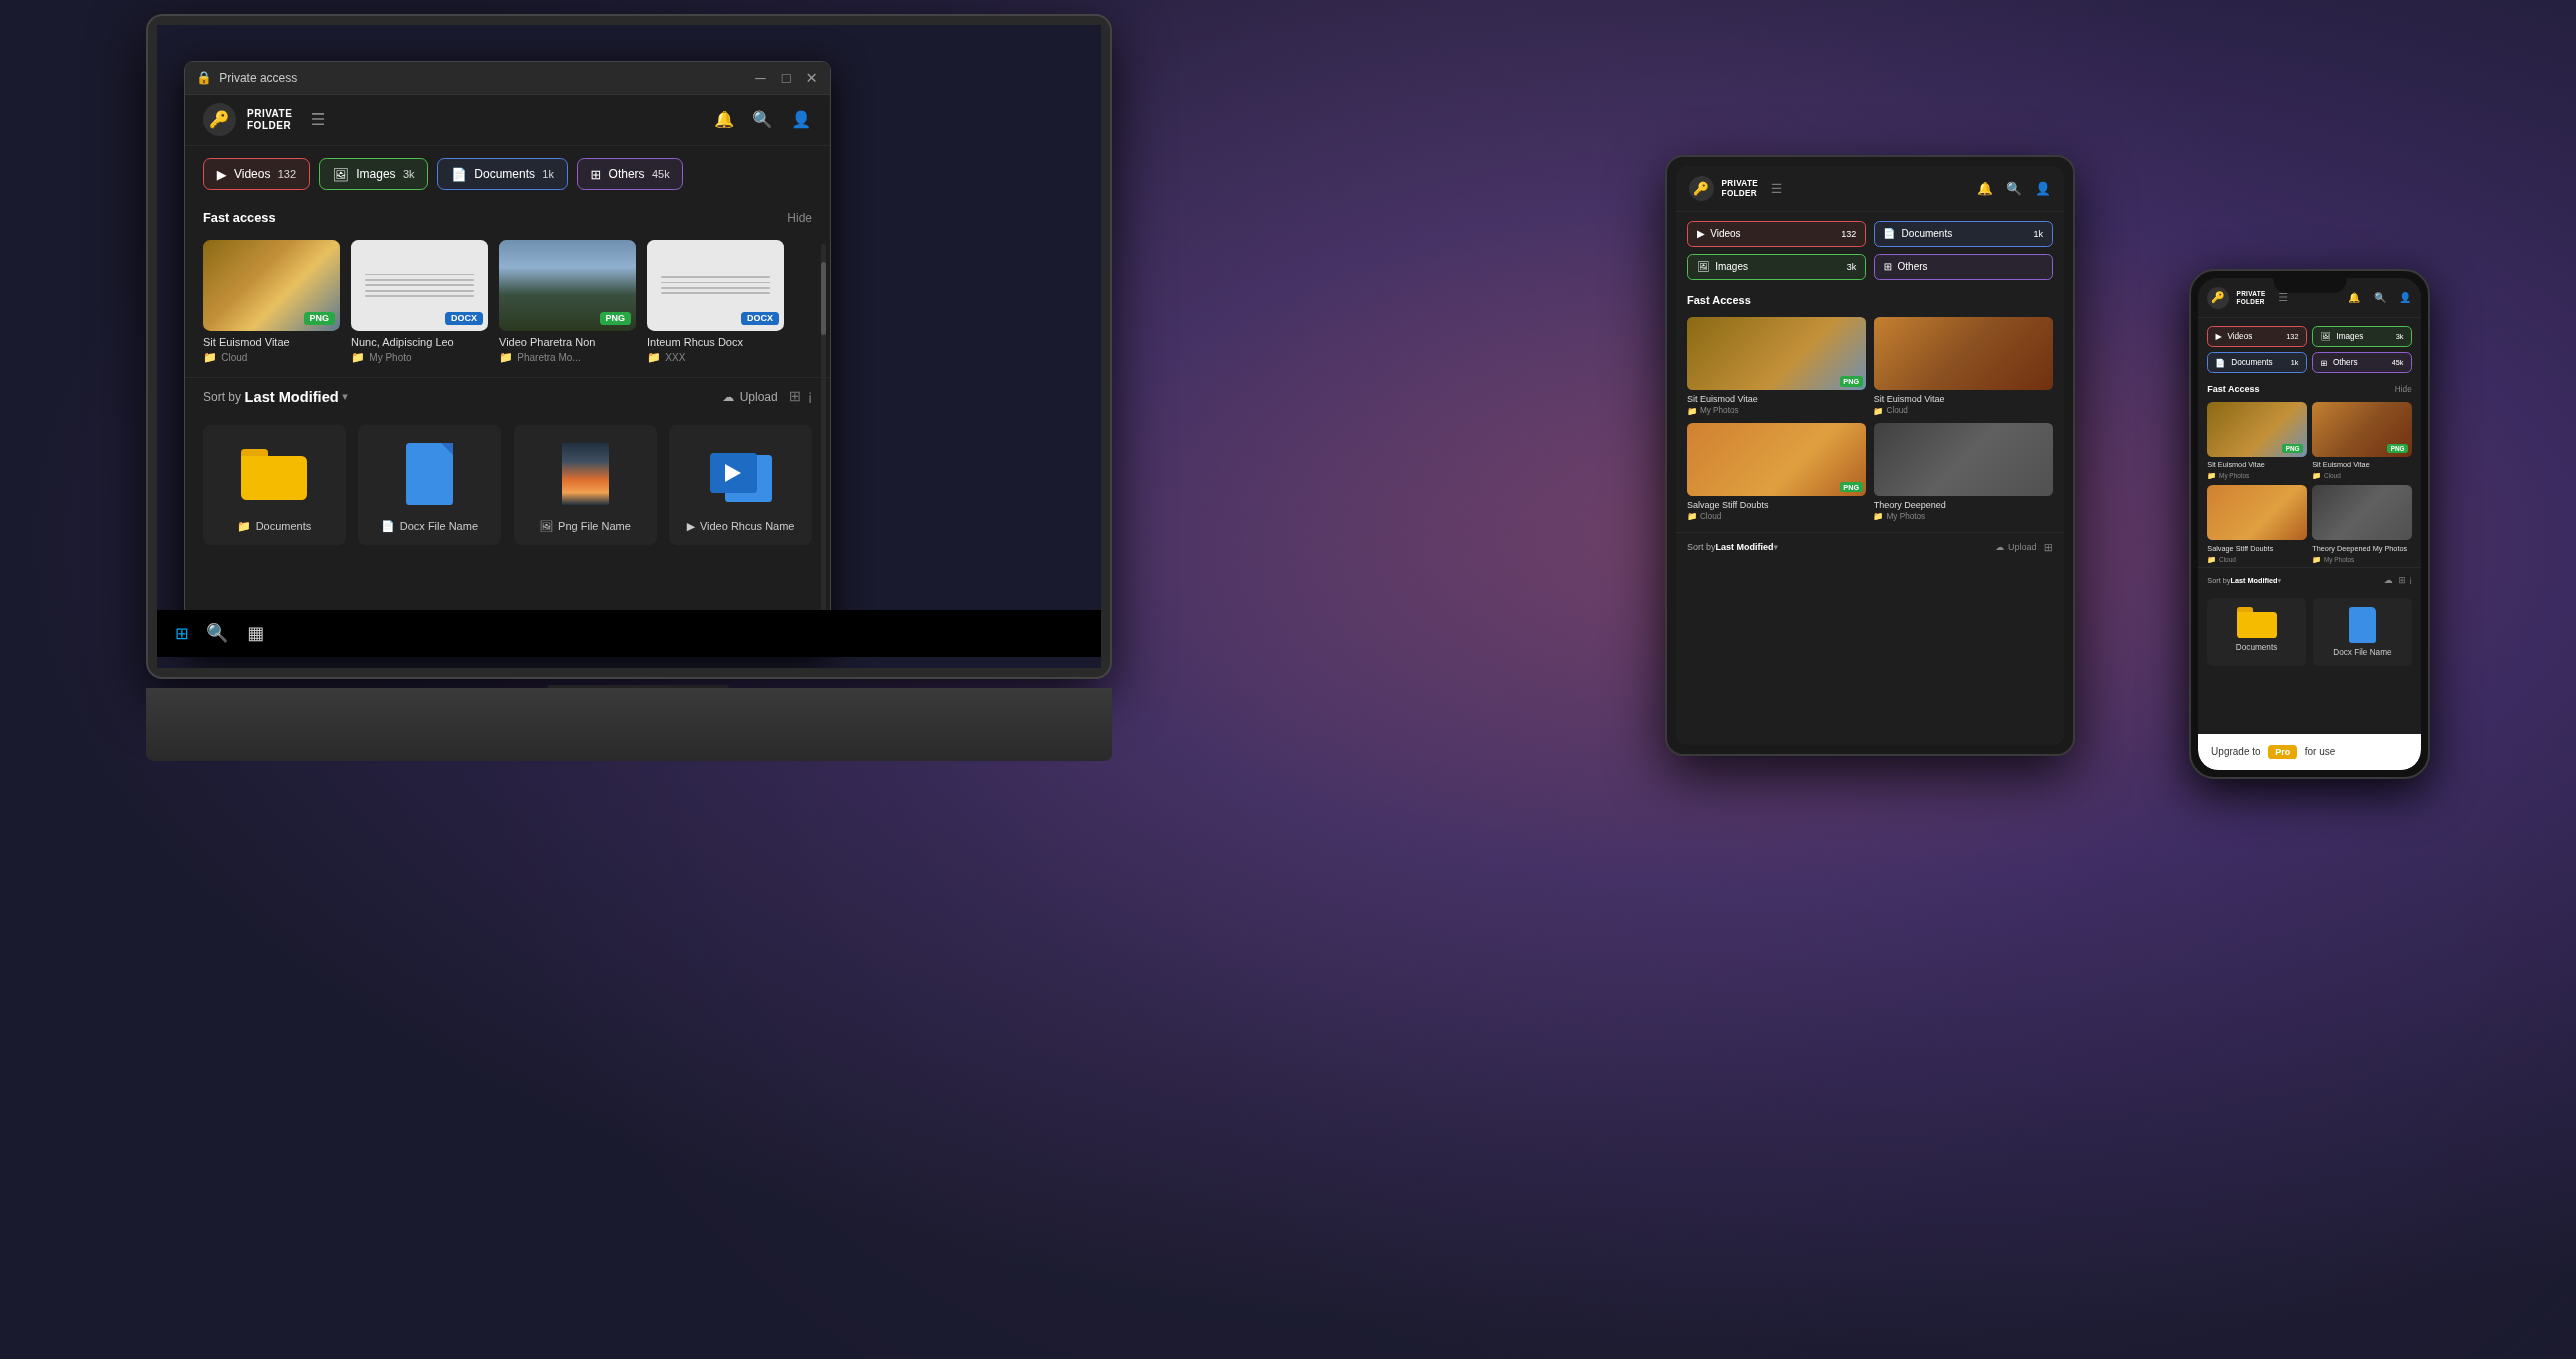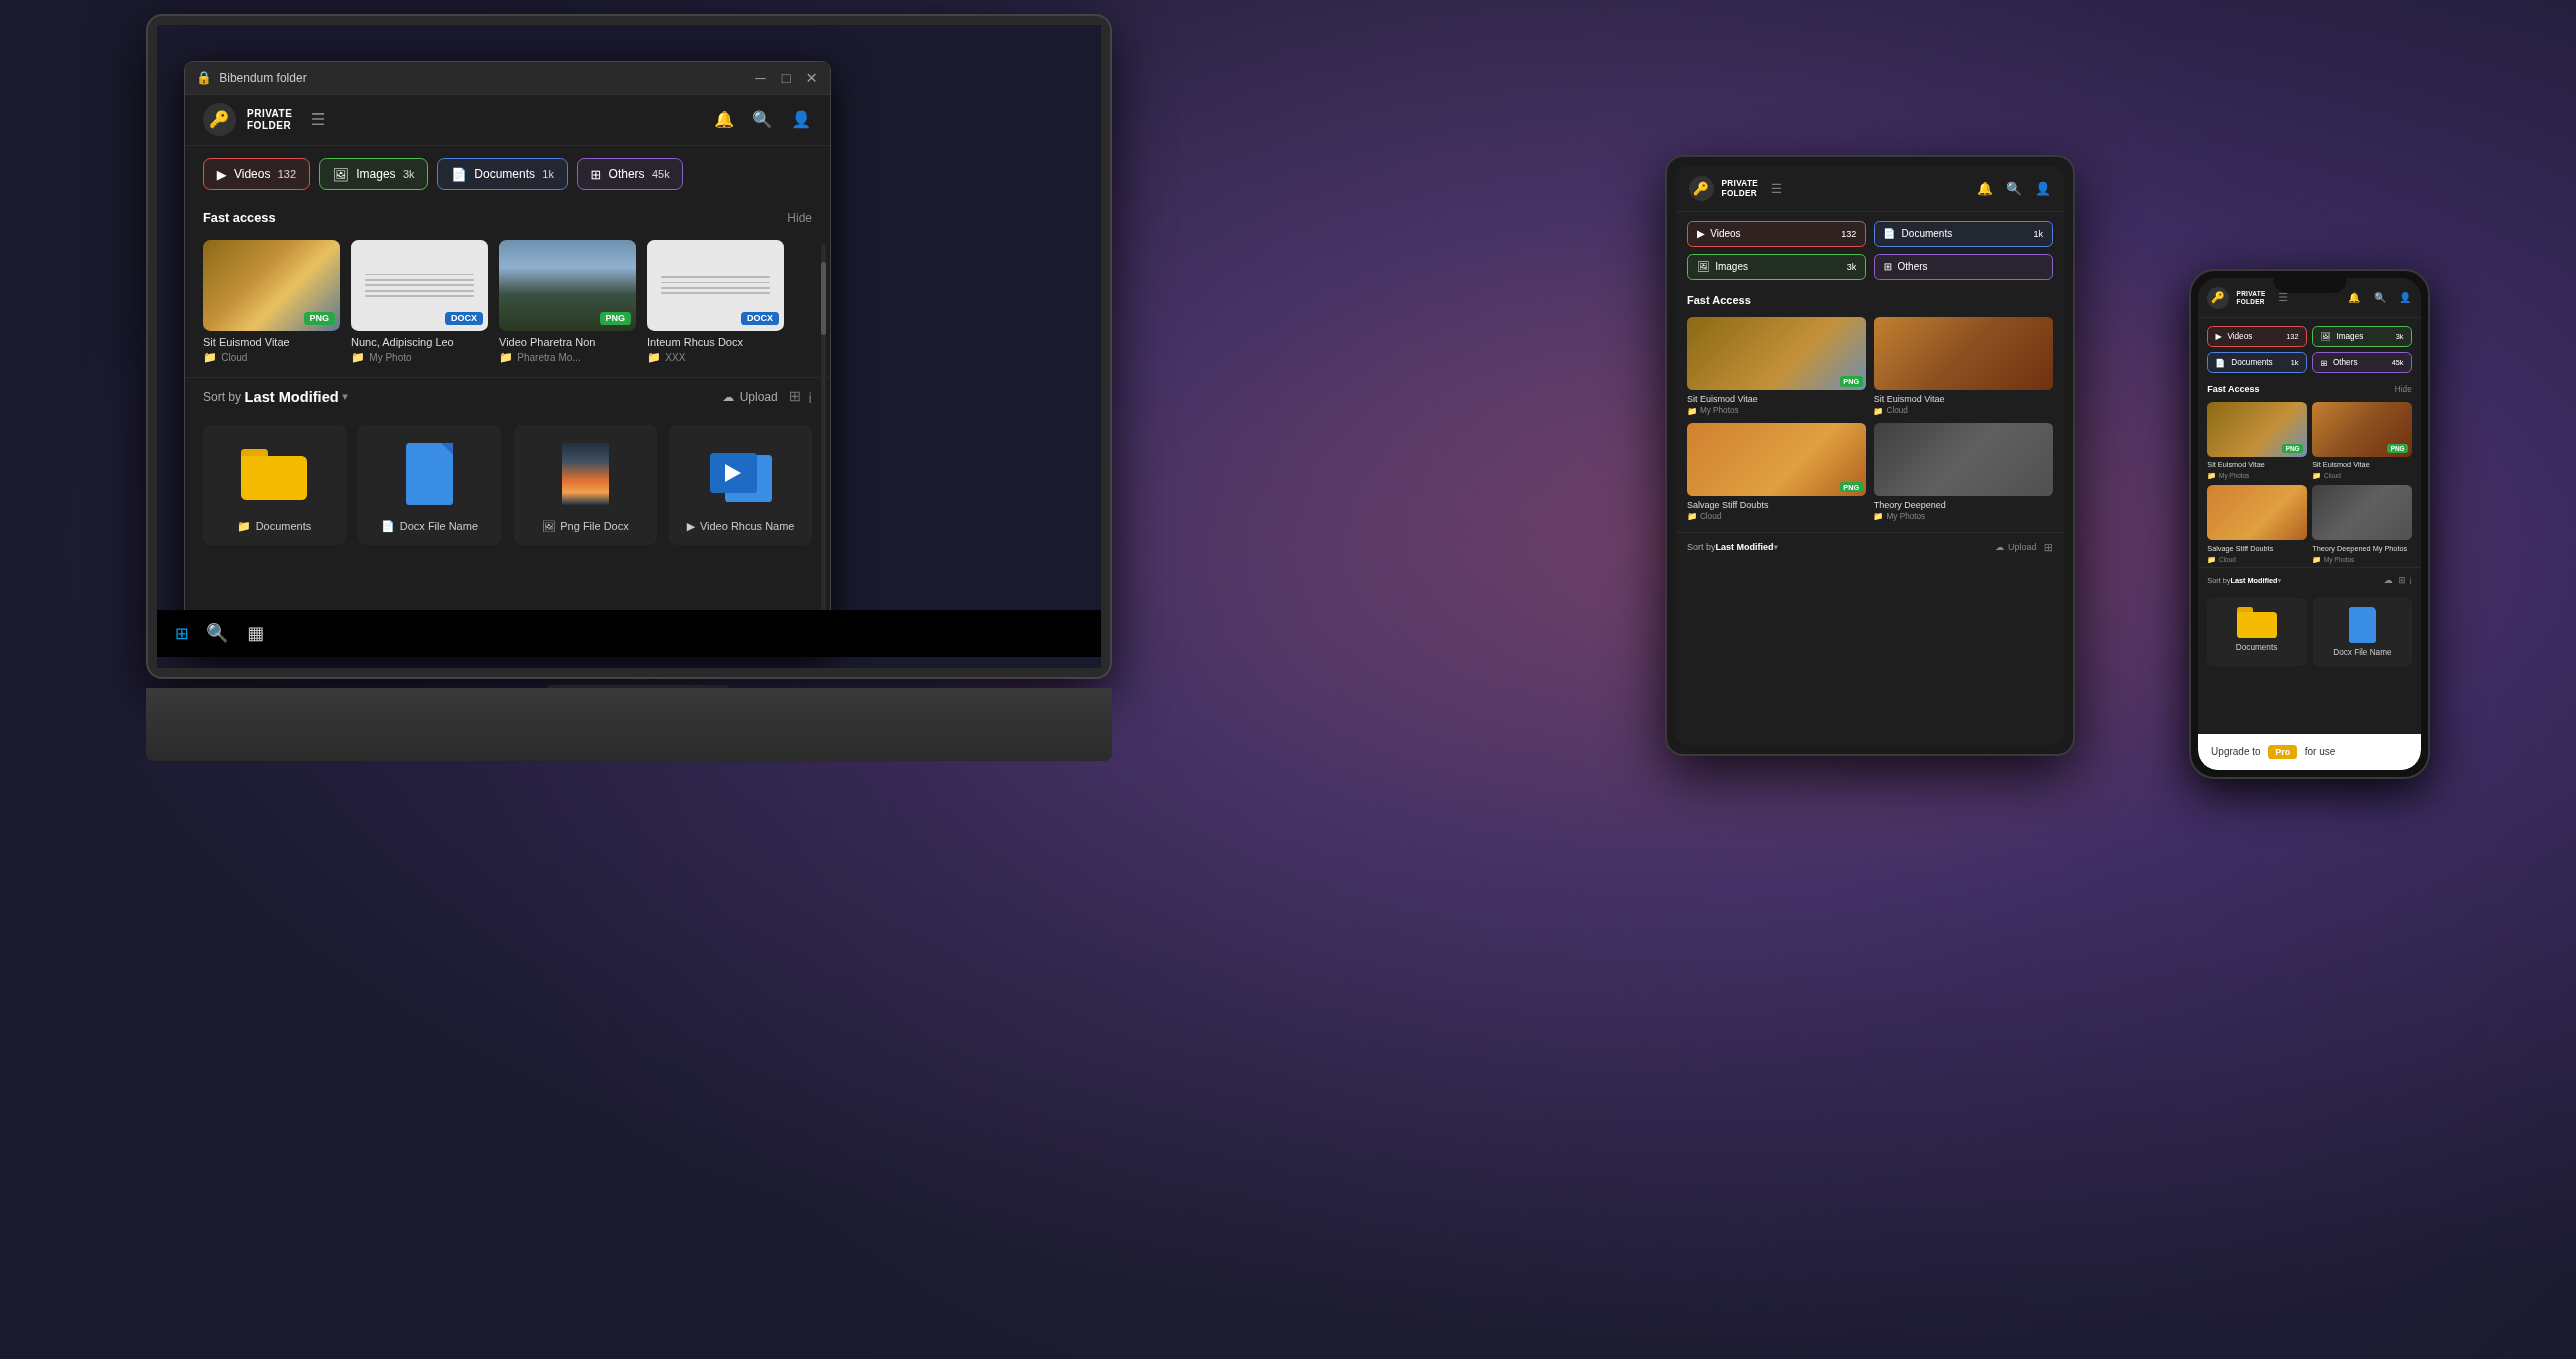--- a/index.html
+++ b/index.html
@@ -732,21 +732,21 @@
 <div class="bg-circles"></div>
 
 <div class="laptop">
   <div class="laptop-screen-border">
     <div class="laptop-screen">
 
       <div class="app-window">
 
         <div class="window-titlebar">
           <span class="titlebar-icon">🔒</span>
-          <span class="titlebar-text">Bibendum folder</span>
+          <span class="titlebar-text">Private access</span>
           <div class="window-controls">
             <span class="win-ctrl">─</span>
             <span class="win-ctrl">□</span>
             <span class="win-ctrl">✕</span>
           </div>
         </div>
 
         <div class="app-header">
           <div class="app-logo">🔑</div>
           <div>
@@ -899,21 +899,21 @@
           </div>
 
           <div class="file-item">
             <div class="file-icon-container">
               <div class="png-icon-shape">
                 <div class="photo-sunset" style="border-radius:1.8px;"></div>
               </div>
             </div>
             <div class="file-name">
               <span>🖼</span>
-              <span>Png File Docx</span>
+              <span>Png File Name</span>
             </div>
           </div>
 
           <div class="file-item">
             <div class="file-icon-container">
               <div class="video-icon-shape">
                 <div class="video-back"></div>
                 <div class="video-front">
                   <div class="play-btn"></div>
                 </div>

